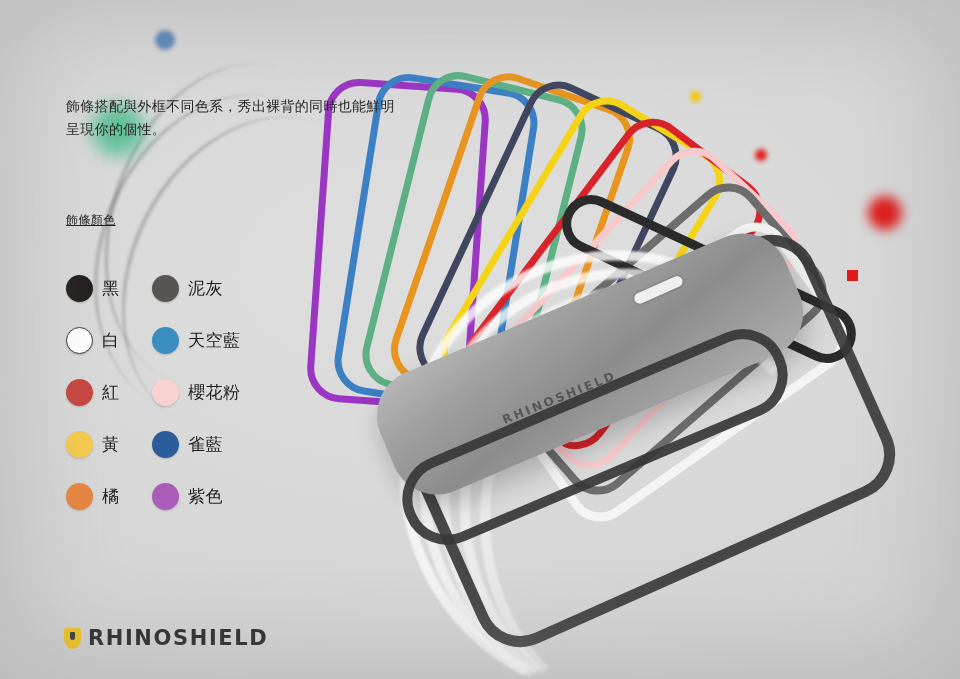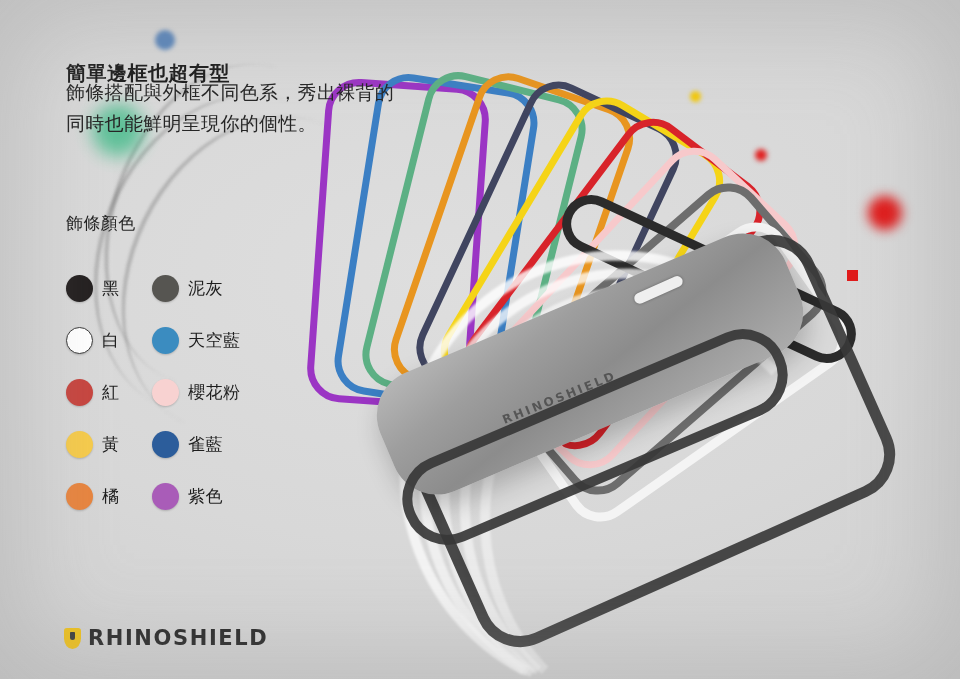--- a/index.html
+++ b/index.html
@@ -16,25 +16,25 @@
     box-shadow:inset 0 0 90px 26px rgba(150,150,150,.33);}
 
   
   .dot{position:absolute;border-radius:50%;}
   .sq{position:absolute;}
 
   
   .headline{position:absolute;left:66px;top:60px;width:340px;
     font-size:20px;font-weight:bold;color:#1d1d1d;letter-spacing:.5px;
     line-height:1.3;}
-  .subcopy{position:absolute;left:66px;top:78px;width:330px;
-    font-size:19px;color:#262626;line-height:1.62;letter-spacing:.3px;}
+  .subcopy{position:absolute;left:66px;top:95px;width:330px;
+    font-size:14px;color:#262626;line-height:1.62;letter-spacing:.3px;}
 
   .legend-title{position:absolute;left:66px;top:212px;
-    font-size:17px;color:#1f1f1f;letter-spacing:.4px;}
+    font-size:12px;color:#1f1f1f;letter-spacing:.4px;text-decoration:underline;}
 
   .legend{position:absolute;left:66px;top:262px;width:230px;}
   .legend-row{display:flex;height:52px;align-items:center;}
   .legend-cell{display:flex;align-items:center;width:86px;flex:0 0 86px;}
   .swatch{width:27px;height:27px;border-radius:50%;flex:0 0 27px;
     box-shadow:0 1px 2px rgba(0,0,0,.18);}
   .sw-label{margin-left:9px;font-size:17px;color:#1d1d1d;white-space:nowrap;
     letter-spacing:.5px;}
 
   
@@ -105,21 +105,20 @@
          border:10px solid rgba(55,55,55,.92);border-radius:44px;transform:rotate(-23deg);"></div>
   </div>
 
   <div class="dot" style="left:155px;top:30px;width:20px;height:20px;background:#5b86bb;filter:blur(2px);"></div>
   <div class="dot" style="left:92px;top:104px;width:52px;height:52px;background:#4bbd8e;filter:blur(9px);opacity:.85;"></div>
   <div class="dot" style="left:690px;top:91px;width:11px;height:11px;background:#f2c90f;filter:blur(2px);"></div>
   <div class="dot" style="left:755px;top:149px;width:12px;height:12px;background:#e02020;filter:blur(2.5px);"></div>
   <div class="dot" style="left:868px;top:196px;width:34px;height:34px;background:#e01b1b;filter:blur(6px);"></div>
   <div class="sq" style="left:847px;top:270px;width:11px;height:11px;background:#e01b1b;"></div>
 
-  <div class="headline">簡單邊框也超有型</div>
   <div class="subcopy">飾條搭配與外框不同色系，秀出裸背的同時也能鮮明呈現你的個性。</div>
   <div class="legend-title">飾條顏色</div>
 
   <div class="legend">
 
     <div class="legend-row">
       <div class="legend-cell">
         <span class="swatch" style="background:#231f1f"></span>
         <span class="sw-label">黑</span>
       </div>

